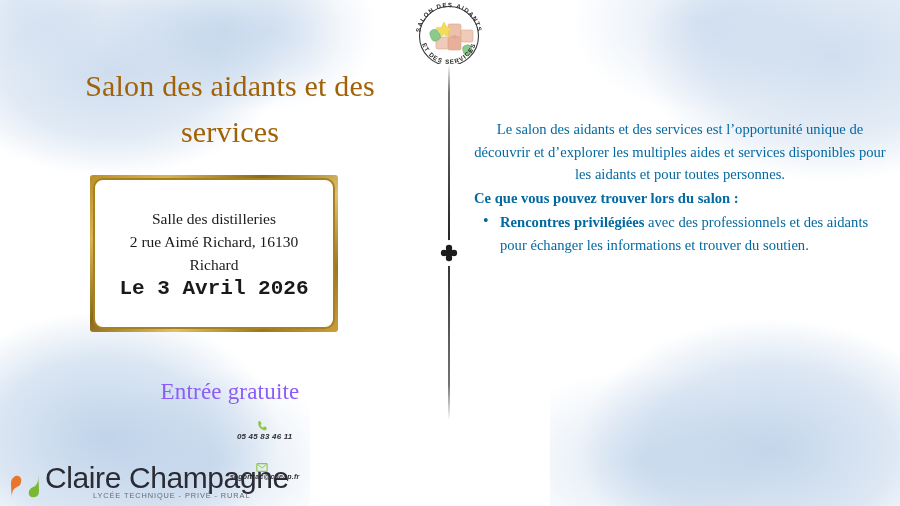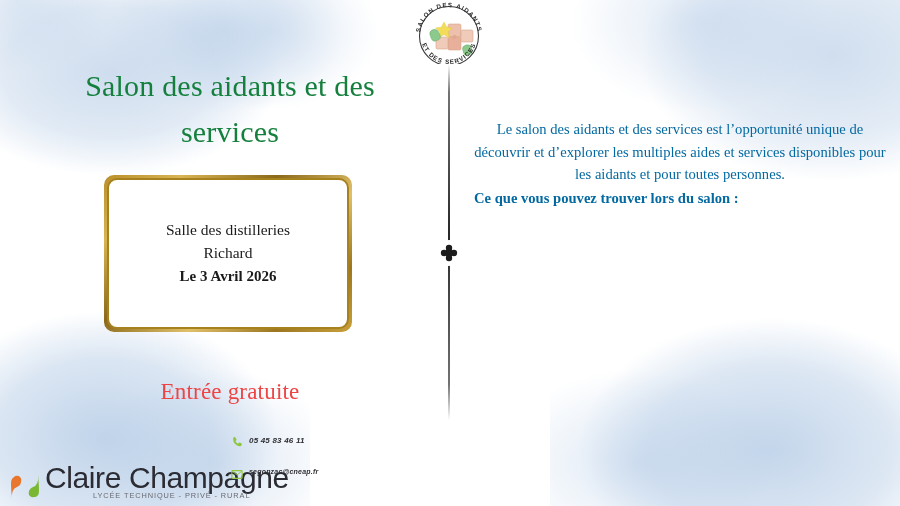--- a/index.html
+++ b/index.html
@@ -65,44 +65,44 @@
     transform:translate(-50%,-50%);
     width:26px;height:26px;
     display:flex;align-items:center;justify-content:center;
     background:#fff;border-radius:50%;
   }
 
   
   .title{
     position:absolute;left:42px;top:63px;width:376px;
     text-align:center;
-    font-size:30px;line-height:46px;color:#15803d;
+    font-size:30px;line-height:46px;color:#a16207;
     letter-spacing:.2px;
   }
 
   .info-box{
-    position:absolute;left:104px;top:175px;width:248px;height:157px;
+    position:absolute;left:90px;top:175px;width:248px;height:157px;
     box-sizing:border-box;
-    border-radius:10px;
+    border-radius:3px;
     padding:3px;
     background:linear-gradient(140deg,#b98f2a 0%,#d9b454 18%,#8a6a1a 40%,#e0c069 62%,#9c7720 82%,#c9a03a 100%);
   }
   .info-box-inner{
     width:100%;height:100%;box-sizing:border-box;
     border-radius:10px;
     border:2.6px solid #a8811f;
     background:#fff;
     display:flex;flex-direction:column;align-items:center;justify-content:center;
   }
   .info-line{font-size:15.5px;line-height:23px;color:#1a1a1c;text-align:center;}
-  .info-line.b{font-weight:bold;font-size:15px;line-height:25px;}
+  .info-line.b{font-weight:bold;font-size:21px;line-height:25px;font-family:Liberation Mono, monospace;}
 
   .free{
     position:absolute;left:42px;top:379px;width:376px;
-    text-align:center;font-size:23px;color:#ef4444;letter-spacing:.2px;
+    text-align:center;font-size:23px;color:#8b5cf6;letter-spacing:.2px;
   }
 
   
   .rtext{
     position:absolute;left:474px;top:118px;width:412px;
     color:#0369a1;font-size:14.6px;line-height:22.5px;
   }
   .rtext .intro{text-align:center;}
   .rtext .lead{text-align:left;margin-top:1px;font-weight:bold;}
   .blist{list-style:none;margin:2px 0 0 0;padding:0;}
@@ -123,21 +123,21 @@
     font-family:"Liberation Sans", sans-serif;
     font-size:30px;line-height:30px;color:#2b2b33;font-weight:400;letter-spacing:-.4px;
   }
   .cc-sub{
     font-family:"Liberation Sans", sans-serif;
     font-size:7.4px;line-height:10px;color:#6a6a72;letter-spacing:.9px;
     margin-top:-2px;
     padding-left:48px;
   }
   .contact{position:absolute;left:230px;bottom:6px;}
-  .contact-row{display:flex;margin-bottom:20px;}
+  .contact-row{display:flex;align-items:center;margin-bottom:20px;flex-direction:column;}
   .contact-ico{width:14px;height:12px;margin-right:5px;display:flex;align-items:center;justify-content:center;}
   .contact-txt{
     font-family:"Liberation Sans", sans-serif;
     font-style:italic;font-weight:bold;font-size:8px;color:#2e2e33;letter-spacing:.2px;
   }
   .contact-txt.mail{font-size:7px;}
 </style>
 </head>
 <body>
 
@@ -187,31 +187,35 @@
         <rect x="8.6" y="8.6" width="6.8" height="6.8"></rect>
       </g>
     </svg>
   </div>
 
   <div class="title">Salon des aidants et des services</div>
 
   <div class="info-box">
     <div class="info-box-inner">
       <div class="info-line">Salle des distilleries</div>
+      <div class="info-line">2 rue Aimé Richard, 16130</div>
       <div class="info-line">Richard</div>
       <div class="info-line b">Le 3 Avril 2026</div>
     </div>
   </div>
 
   <div class="free">Entrée gratuite</div>
 
   <div class="rtext">
     <div class="intro">Le salon des aidants et des services est l’opportunité unique de découvrir et d’explorer les multiples aides et services disponibles pour les aidants et pour toutes personnes.</div>
     <div class="lead">Ce que vous pouvez trouver lors du salon :</div>
     <ul class="blist">
+      <li>
+        <b>Rencontres privilégiées</b><span> avec des professionnels et des aidants pour échanger les informations et trouver du soutien.</span>
+      </li>
     </ul>
   </div>
 
   <div class="footer">
     <div class="cc-logo">
       <div class="cc-mark">
         <svg viewBox="0 0 34 30" width="34" height="30">
           <path d="M4,28 q-1,-10 5,-12 q4,-1.5 4,-5.5 q0,-4 -4,-4.5 q-6,-.5 -6,6 q0,6 1,16 z" fill="#e8762c"></path>
           <circle cx="9" cy="9" r="4.3" fill="#e8762c"></circle>
           <path d="M30,4 q1,10 -5,12 q-4,1.5 -4,5.5 q0,4 4,4.5 q6,.5 6,-6 q0,-6 -1,-16 z" fill="#7ab833"></path>

